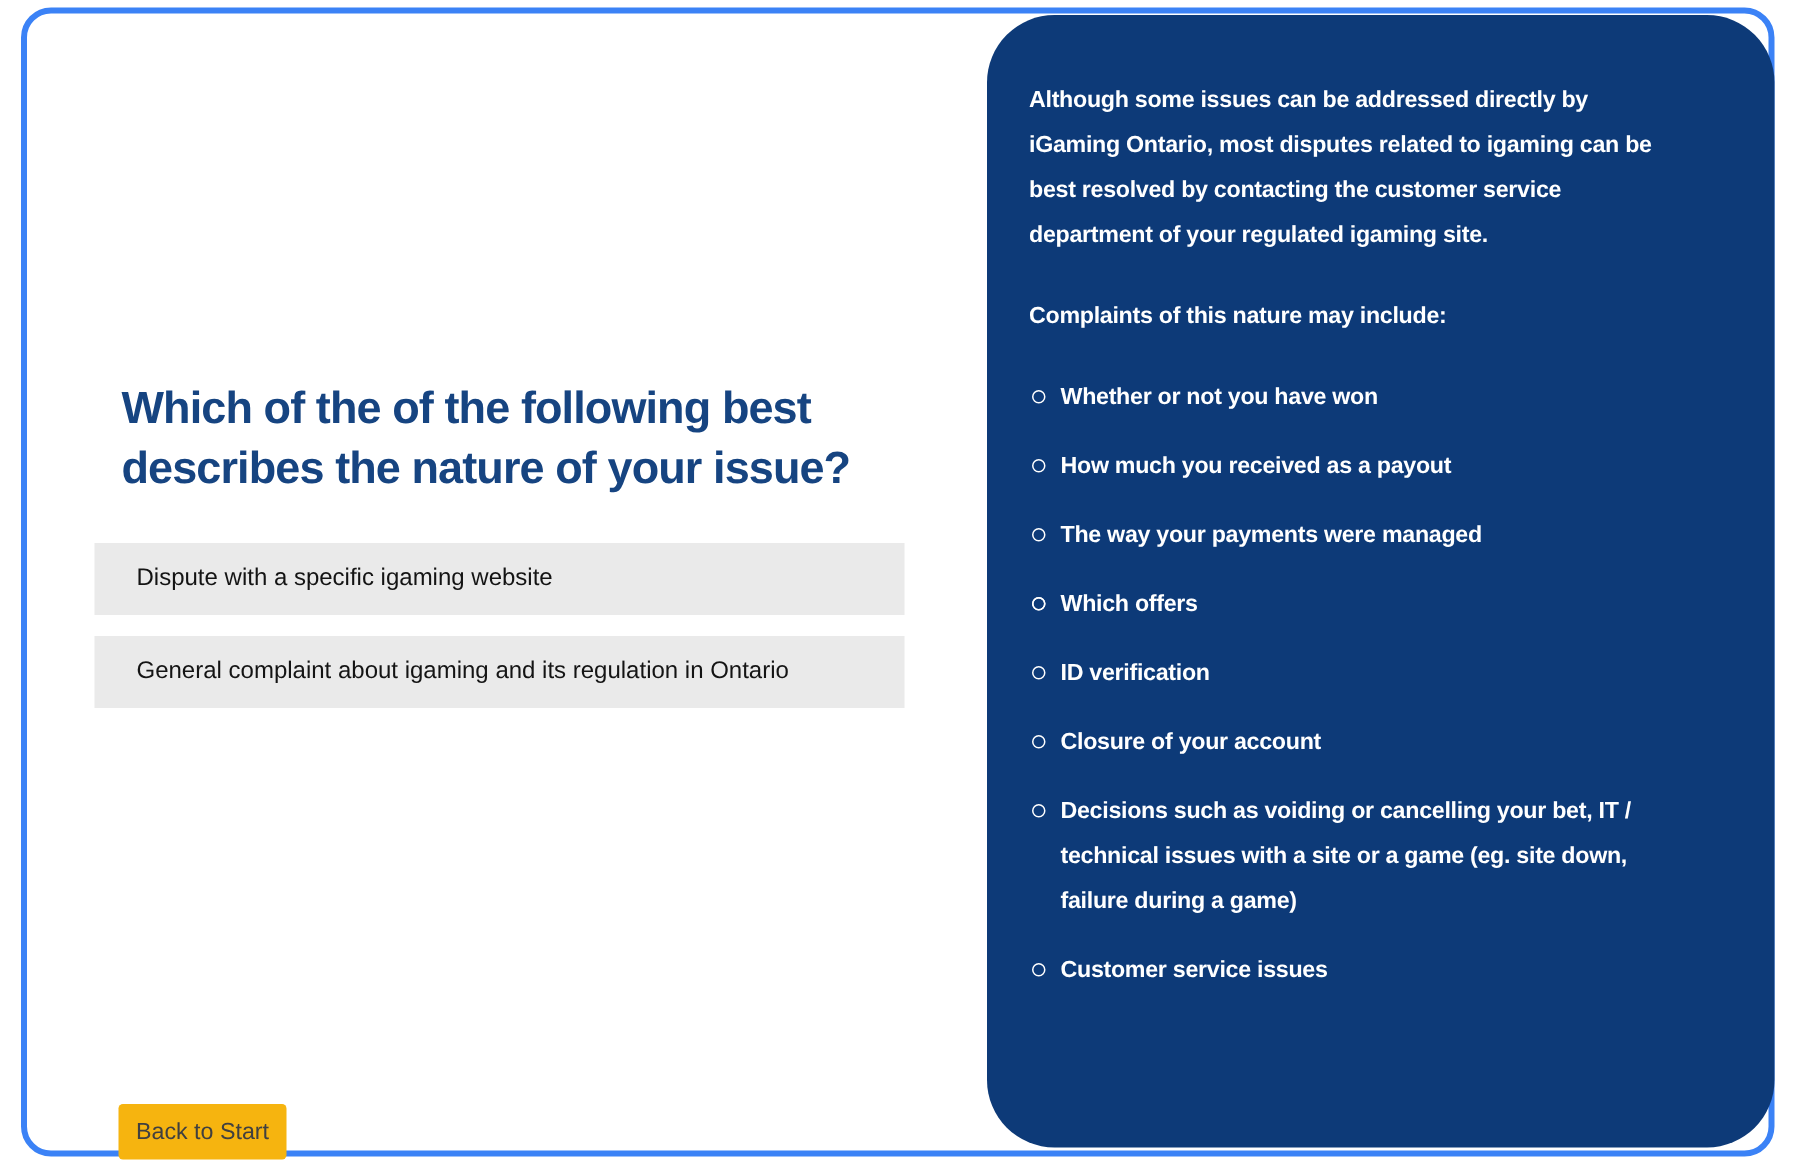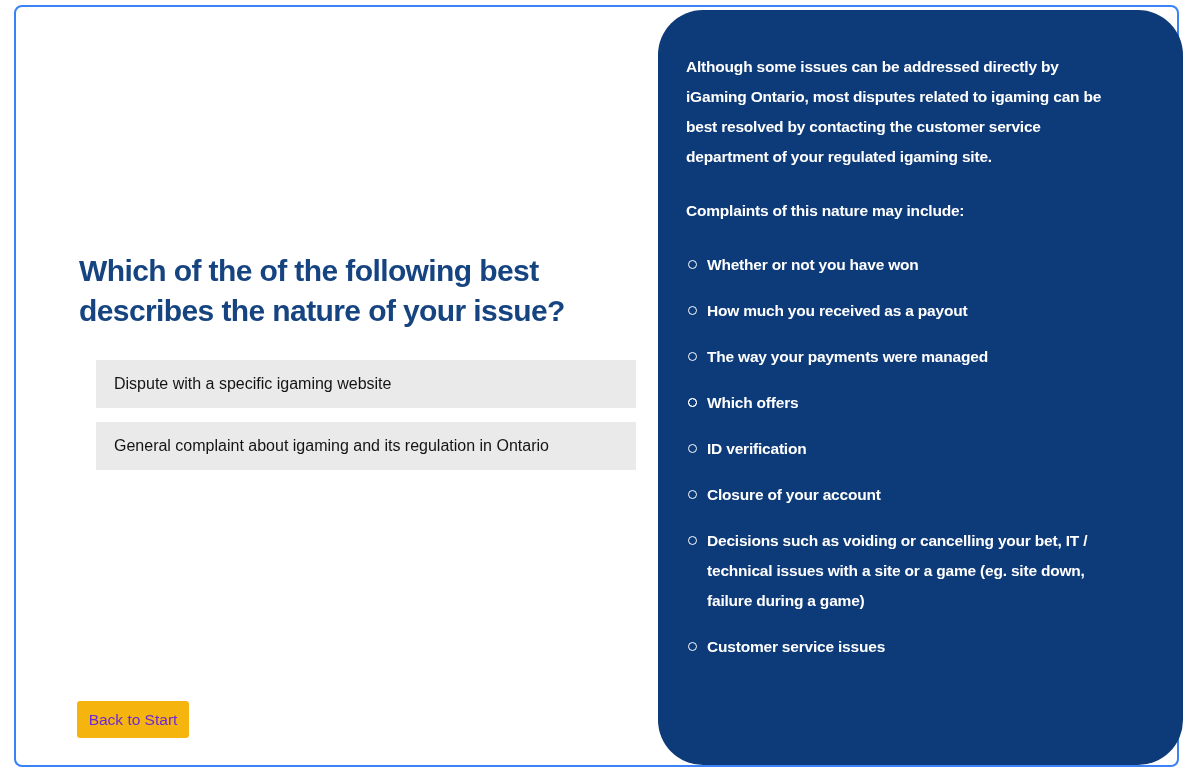--- a/index.html
+++ b/index.html
@@ -15,65 +15,65 @@
     overflow: hidden;
     background: #ffffff;
   }
   
   .card {
     position: absolute;
     left: 14px;
     top: 5px;
     width: 1161px;
     height: 758px;
-    border: 2px solid #3b82f6;
-    border-radius: 8px;
+    border: 4px solid #3b82f6;
+    border-radius: 20px;
     background: #ffffff;
   }
   
   .question-heading {
     position: absolute;
     left: 63px;
     top: 224px;
     width: 592px;
     font-size: 30px;
     line-height: 40px;
     font-weight: 700;
     letter-spacing: -0.6px;
     color: #164481;
     white-space: pre-line;
   }
   .option {
     position: absolute;
-    left: 80px;
+    left: 45px;
     width: 540px;
     height: 48px;
     background: #eaeaea;
     display: flex;
     align-items: center;
     box-sizing: border-box;
-    padding-left: 18px;
+    padding-left: 28px;
     font-size: 16px;
     color: #141414;
     cursor: pointer;
   }
   .option-1 { top: 353px; }
   .option-2 { top: 415px; text-align: right; }
   .back-button {
     position: absolute;
     left: 61px;
-    top: 694px;
+    top: 727px;
     width: 112px;
     height: 37px;
     background: #f6b40f;
     border: none;
     border-radius: 3px;
     font-family: "Liberation Sans", sans-serif;
     font-size: 15.5px;
-    color: #6d28d9;
+    color: #404040;
     display: flex;
     align-items: center;
     justify-content: center;
     cursor: pointer;
   }
   
   .info-panel {
     position: absolute;
     left: 658px;
     top: 10px;

